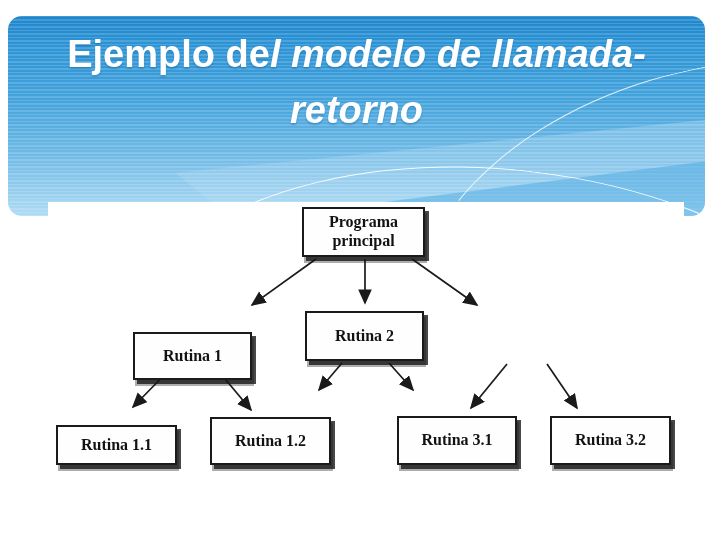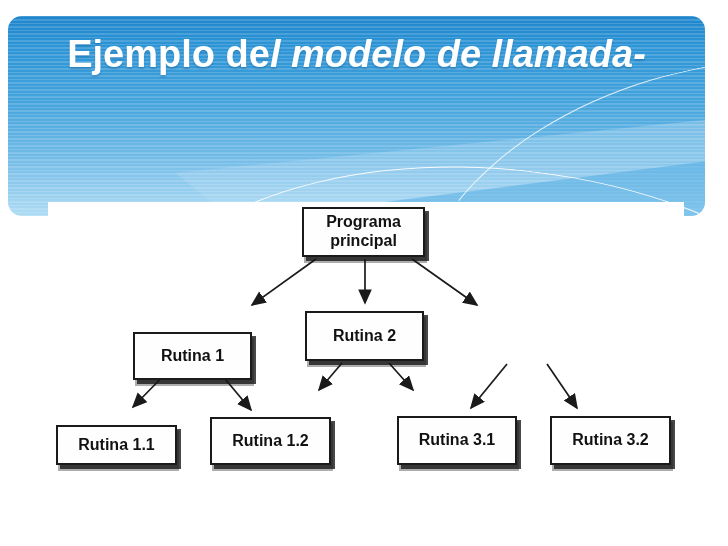--- a/index.html
+++ b/index.html
@@ -77,21 +77,21 @@
   
   .edges { position: absolute; left: 0; top: 0; width: 728px; height: 546px; z-index: 4; }
   .node {
     position: absolute; z-index: 5;
     background: #fefefe;
     border: 2px solid #1a1a1a;
     box-shadow: 4px 4px 0 rgba(20,20,20,0.78), 2px 6px 0 rgba(20,20,20,0.35);
     display: flex; align-items: center; justify-content: center;
     text-align: center;
     color: #121212;
-    font-family: Liberation Sans, sans-serif;
+    font-family: Liberation Serif, serif;
     font-size: 16px;
     font-weight: 600;
     line-height: 1.18;
     padding: 11px;
     box-sizing: border-box;
   }
   .n-programa { left: 302px; top: 207px; width: 123px; height: 50px; }
   .n-r1  { left: 133px; top: 312px; width: 119px; height: 48px; margin-top: 20px; }
   .n-r2  { left: 305px; top: 311px; width: 119px; height: 50px; text-align: right; }
   .n-r3  { left: 473px; top: 312px; width: 119px; height: 50px; }
@@ -106,20 +106,21 @@
 <div class="slide">
 
   <div class="banner">
     <div class="stripes"></div>
     <div class="wedge1"></div>
     <div class="wedge2"></div>
     <div class="arc1"></div>
     <div class="arc2"></div>
     <div class="title">
         <div><span>Ejemplo de</span><span class="it">l modelo de llamada-</span></div>
+        <div class="it">retorno</div>
       </div>
   </div>
 
   <div class="figure-panel"></div>
 
   <svg class="edges" viewBox="0 0 728 546" xmlns="http://www.w3.org/2000/svg">
     <defs>
       <marker id="ah" markerWidth="10" markerHeight="9" refX="8" refY="4" orient="auto" markerUnits="strokeWidth">
         <path d="M0,0 L9,4 L0,8 Z" fill="#1a1a1a"></path>
       </marker>

